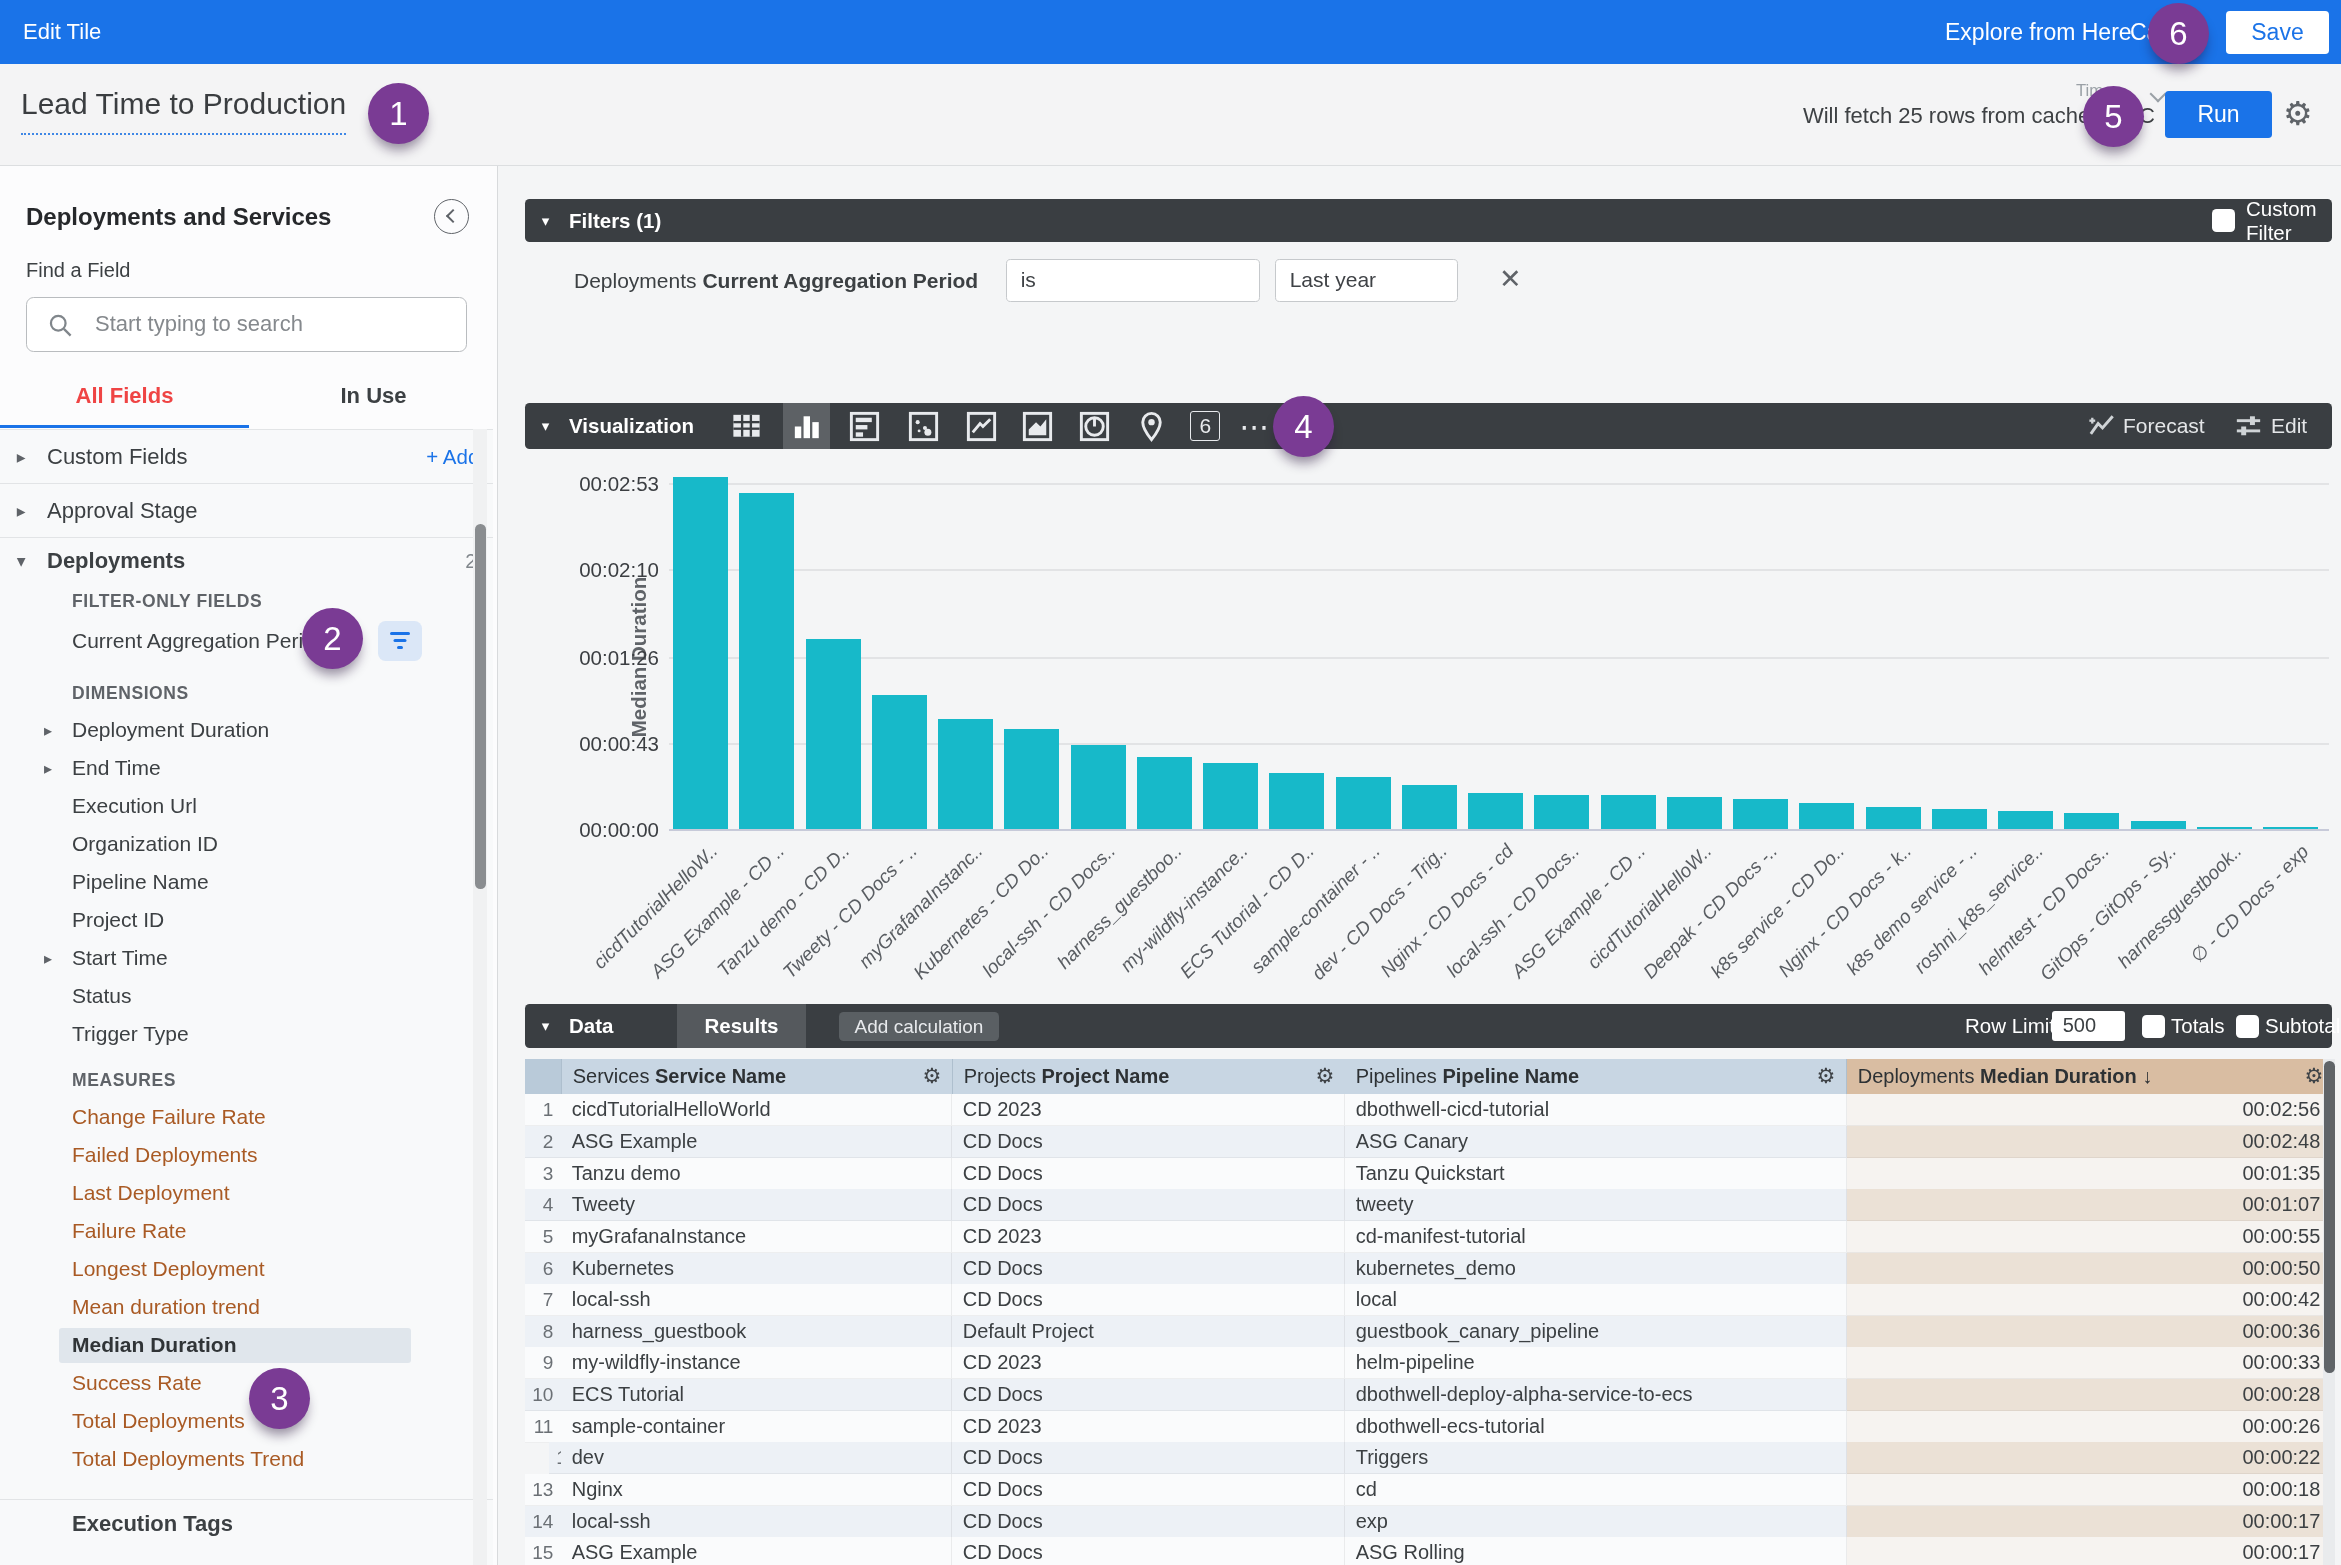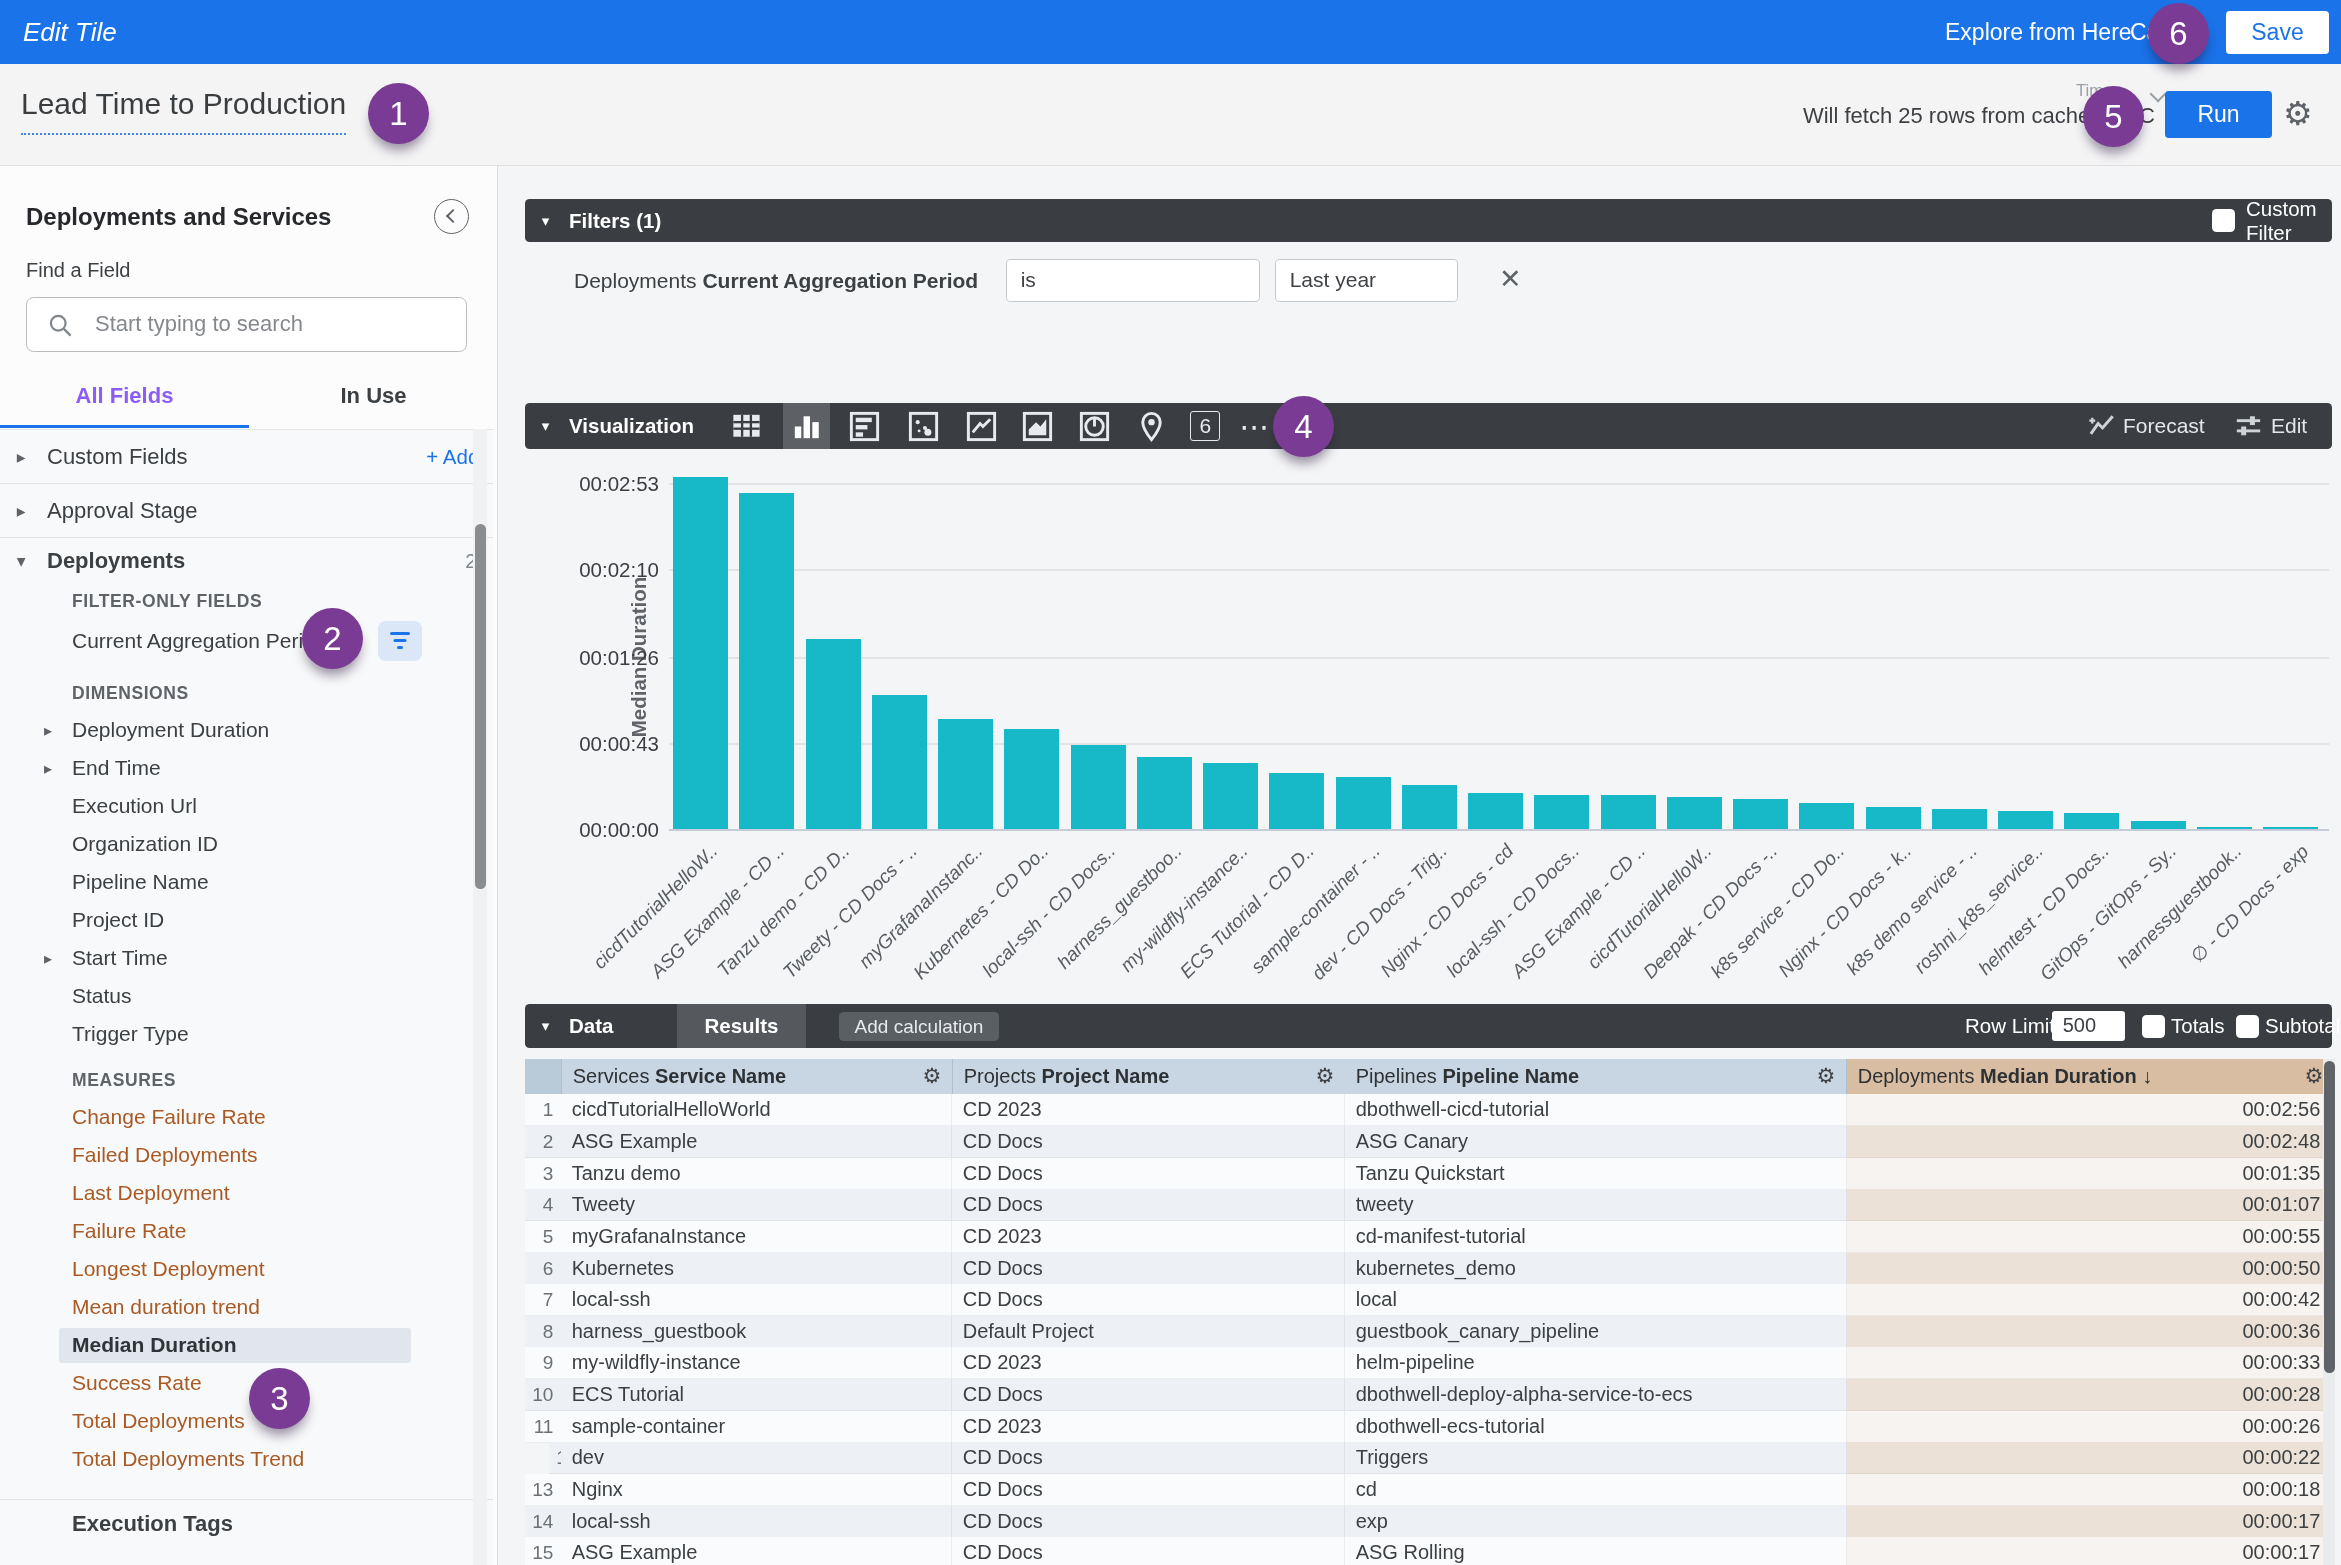--- a/index.html
+++ b/index.html
@@ -5,21 +5,21 @@
   * { box-sizing: border-box; margin: 0; padding: 0; }
   html,body { background:#e8eaec; }
   #app {
     position: relative; width: 2342px; height: 1566px; overflow: hidden;
     font-family: "Liberation Sans", "DejaVu Sans", sans-serif;
     background: #f4f5f6; color:#3c4043;
   }
 
   
   #topbar { position:absolute; left:0; top:0; width:2342px; height:64px; background:#1a73e8; color:#fff; z-index:5;}
-  #topbar .bar-title { position:absolute; left:23px; top:0; line-height:64px; font-size:26px; font-weight:400;font-style:italic;}
+  #topbar .bar-title { position:absolute; left:23px; top:0; line-height:64px; font-size:22px; font-weight:400;}
   .topbar-link { position:absolute; top:0; line-height:64px; font-size:23px; color:#fff; cursor:pointer; white-space:nowrap;}
   #explore-link { left:1945px; }
   #cancel-link  { left:2130px; }
   #save-btn { position:absolute; left:2226px; top:10.7px; width:103px; height:43px; background:#fff; border-radius:3.8px;
     color:#1a73e8; font-size:23px; font-weight:500; text-align:center; line-height:43px; cursor:pointer;}
 
   
   #titlebar { position:absolute; left:0; top:64px; width:2342px; height:102px; background:#f4f4f5; border-bottom:0.8px solid #dcdee0;}
   #tile-title { position:absolute; left:21px; top:23px; font-size:30px; color:#3a3d40; padding-bottom:12px;
     border-bottom:2.3px dotted #3f87e5; }
@@ -36,21 +36,21 @@
   #side-heading { position:absolute; left:26px; top:37px; font-size:24px; font-weight:700; color:#26282b;}
   #side-collapse { position:absolute; left:434px; top:33px; width:35px; height:35px; border:1.9px solid #5f6368; border-radius:50%; cursor:pointer;}
   #side-collapse .chev { position:absolute; left:13px; top:10.7px; width:10px; height:10px; border-left:2.3px solid #5f6368; border-bottom:2.3px solid #5f6368; transform:rotate(45deg);}
   #find-label { position:absolute; left:26px; top:93px; font-size:20px; color:#3c4043;}
   #search-box { position:absolute; left:26px; top:131px; width:441px; height:55px; background:#fff; border:1.5px solid #b9bcbf; border-radius:7.6px;}
   #search-box svg { position:absolute; left:20px; top:13.7px;}
   #search-input { position:absolute; left:68px; top:3px; width:358px; height:46px; border:none; outline:none; background:transparent;
     font-size:22px; color:#3c4043; font-family:inherit;}
   #search-input::placeholder { color:#85898d; }
   .side-tab { position:absolute; top:217px; width:249px; text-align:center; font-size:22px; font-weight:700; cursor:pointer;}
-  #tab-all { left:0; color:#8b5cf6;}
+  #tab-all { left:0; color:#ef4444;}
   #tab-inuse { left:249px; color:#3c4043;}
   #tab-underline { position:absolute; left:0; top:259px; width:249px; height:3px; background:#1a73e8;}
   #side-list { position:absolute; left:0; top:263px; width:493px; height:1138px; overflow:hidden; background:#f8f9fa;}
   .grp { position:relative; border-top:0.8px solid #e2e4e6; }
   .grp .tri { position:absolute; left:16.7px; top:50%; transform:translateY(-50%); font-size:17.5px; color:#5f6368;}
   .grp .lbl { position:absolute; left:47px; top:50%; transform:translateY(-50%); font-size:22px; color:#3c4043;}
   .grp .action { position:absolute; right:13.7px; top:50%; transform:translateY(-50%); font-size:20.5px; color:#1a73e8; cursor:pointer;}
   .grp .count { position:absolute; right:16.7px; top:50%; transform:translateY(-50%); font-size:20px; color:#80868b;}
   .sec-header { height:35px; padding-left:72px; display:flex; align-items:center; font-size:17.5px; font-weight:700; color:#5f6368; letter-spacing:0.6px;}
   .field-row { position:relative; height:38px; }

